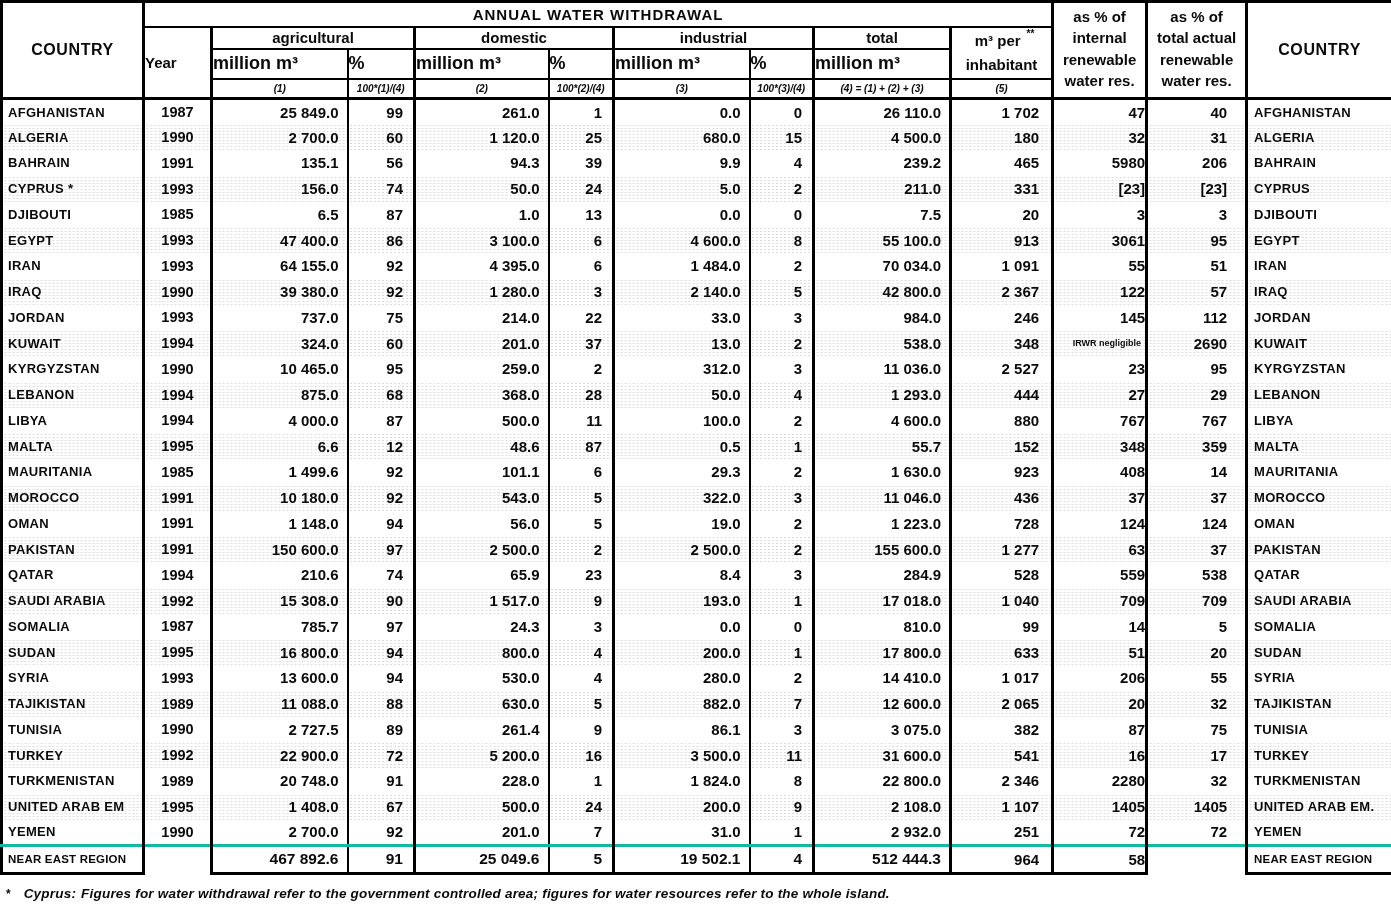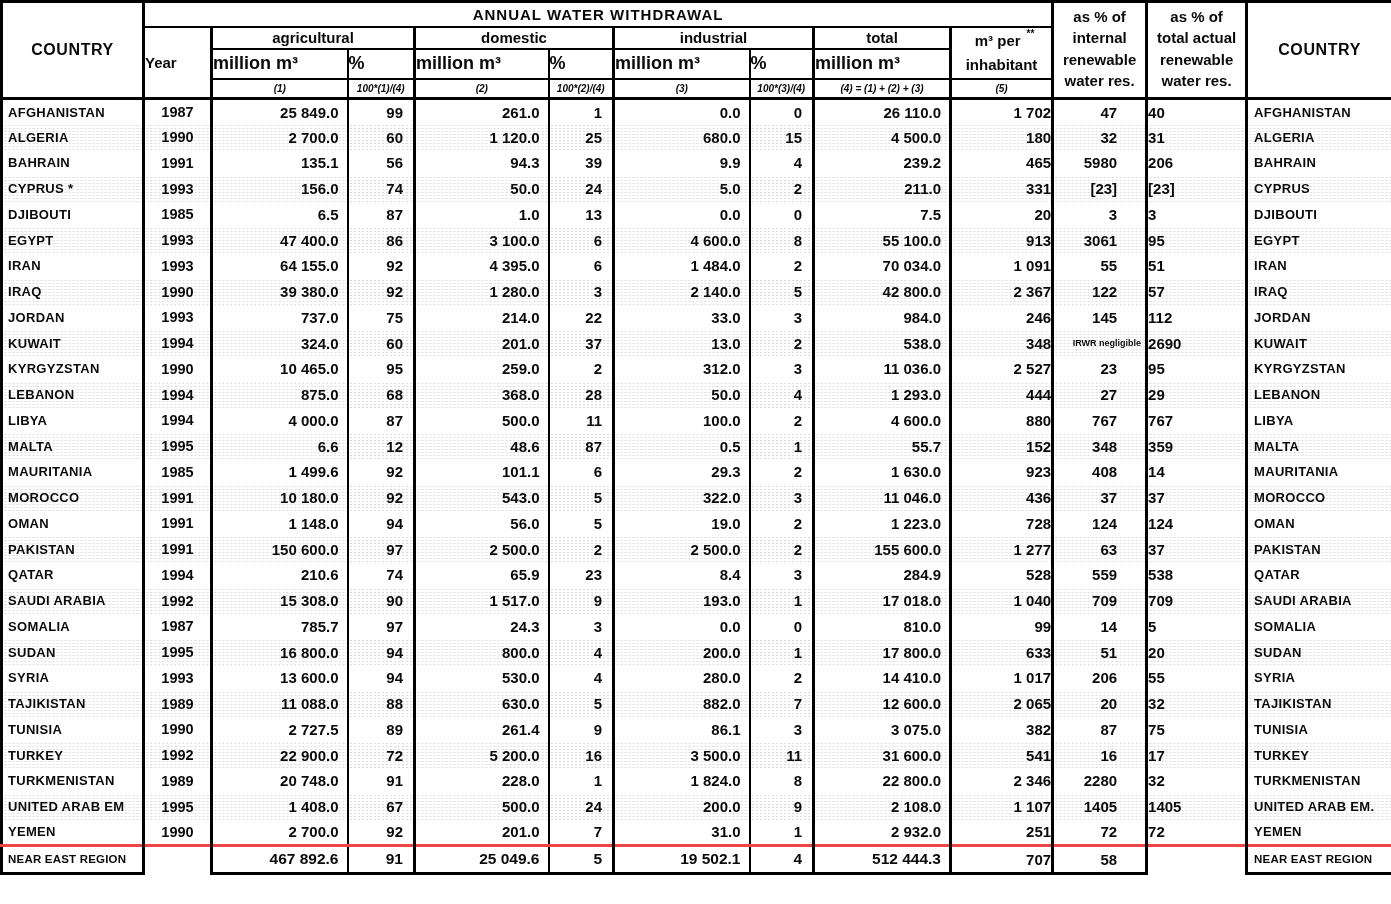--- a/index.html
+++ b/index.html
@@ -36,28 +36,28 @@
   tbody tr{height:25.75px;}
   tbody tr:nth-child(even) td{
     background-image:radial-gradient(circle, rgba(40,40,40,.16) .5px, transparent .9px);
     background-size:4px 3px;}
 
   td.country-l{text-align:left;padding-left:5px;font-size:13px;letter-spacing:.3px;}
   td.country-r{text-align:left;padding-left:6px;font-size:13px;letter-spacing:.3px;}
   td.year{text-align:center;font-size:14.5px;}
   td.m3{text-align:right;padding-right:8px;font-size:15px;}
   td.pct{text-align:right;padding-right:10px;font-size:15px;}
-  td.inhab{text-align:right;font-size:15px;}
-  td.pct-int{text-align:right;padding-right:28px;font-size:15px;}
-  td.pct-tot{text-align:left;padding-right:30px;font-size:15px;}
+  td.inhab{text-align:right;padding-right:12px;font-size:15px;}
+  td.pct-int{text-align:right;padding-right:0;font-size:15px;}
+  td.pct-tot{text-align:right;padding-right:18px;font-size:15px;}
   td.tiny{font-size:9px;padding-right:4px;letter-spacing:0;}
 
   
   tr.region-row{height:28px;}
-  .region-row td{border-top:3px solid #ef4444;border-bottom:3px solid #000;background-image:none !important;}
+  .region-row td{border-top:3px solid #14b8a6;border-bottom:3px solid #000;background-image:none !important;}
   .region-row td.nb{border-bottom:none;}
   .region-row td.country-l,.region-row td.country-r{font-size:11.5px;letter-spacing:.2px;}
   .region-row td.m3,.region-row td.pct{font-size:15.5px;}
 
   
   .footnotes{margin:11px 0 0 6px;}
   .footnote{font-style:italic;font-weight:bold;font-size:13.5px;margin-bottom:11px;letter-spacing:.2px;}
   .fn-marker{font-style:normal;font-size:12px;margin-right:12px;letter-spacing:1px;}
   .fn-lead{margin-right:5px;}
 </style>
@@ -568,22 +568,28 @@
       <tr class="region-row">
           <td class="country-l">NEAR EAST REGION</td>
           <td class="year nb"></td>
           <td class="m3">467 892.6</td>
           <td class="pct">91</td>
           <td class="m3">25 049.6</td>
           <td class="pct">5</td>
           <td class="m3">19 502.1</td>
           <td class="pct">4</td>
           <td class="m3">512 444.3</td>
-          <td class="inhab">707</td>
+          <td class="inhab">964</td>
           <td class="pct-int">58</td>
           <td class="pct-tot nb"></td>
           <td class="country-r">NEAR EAST REGION</td>
         </tr>
     </tbody>
   </table>
 
+  <div class="footnotes">
+    <div class="footnote">
+      <span class="fn-marker">*</span><span class="fn-lead">Cyprus:</span><span>Figures for water withdrawal refer to the government controlled area; figures for water resources refer to the whole island.</span>
+    </div>
+
+  </div>
 
 </div>
 
 </body></html>

